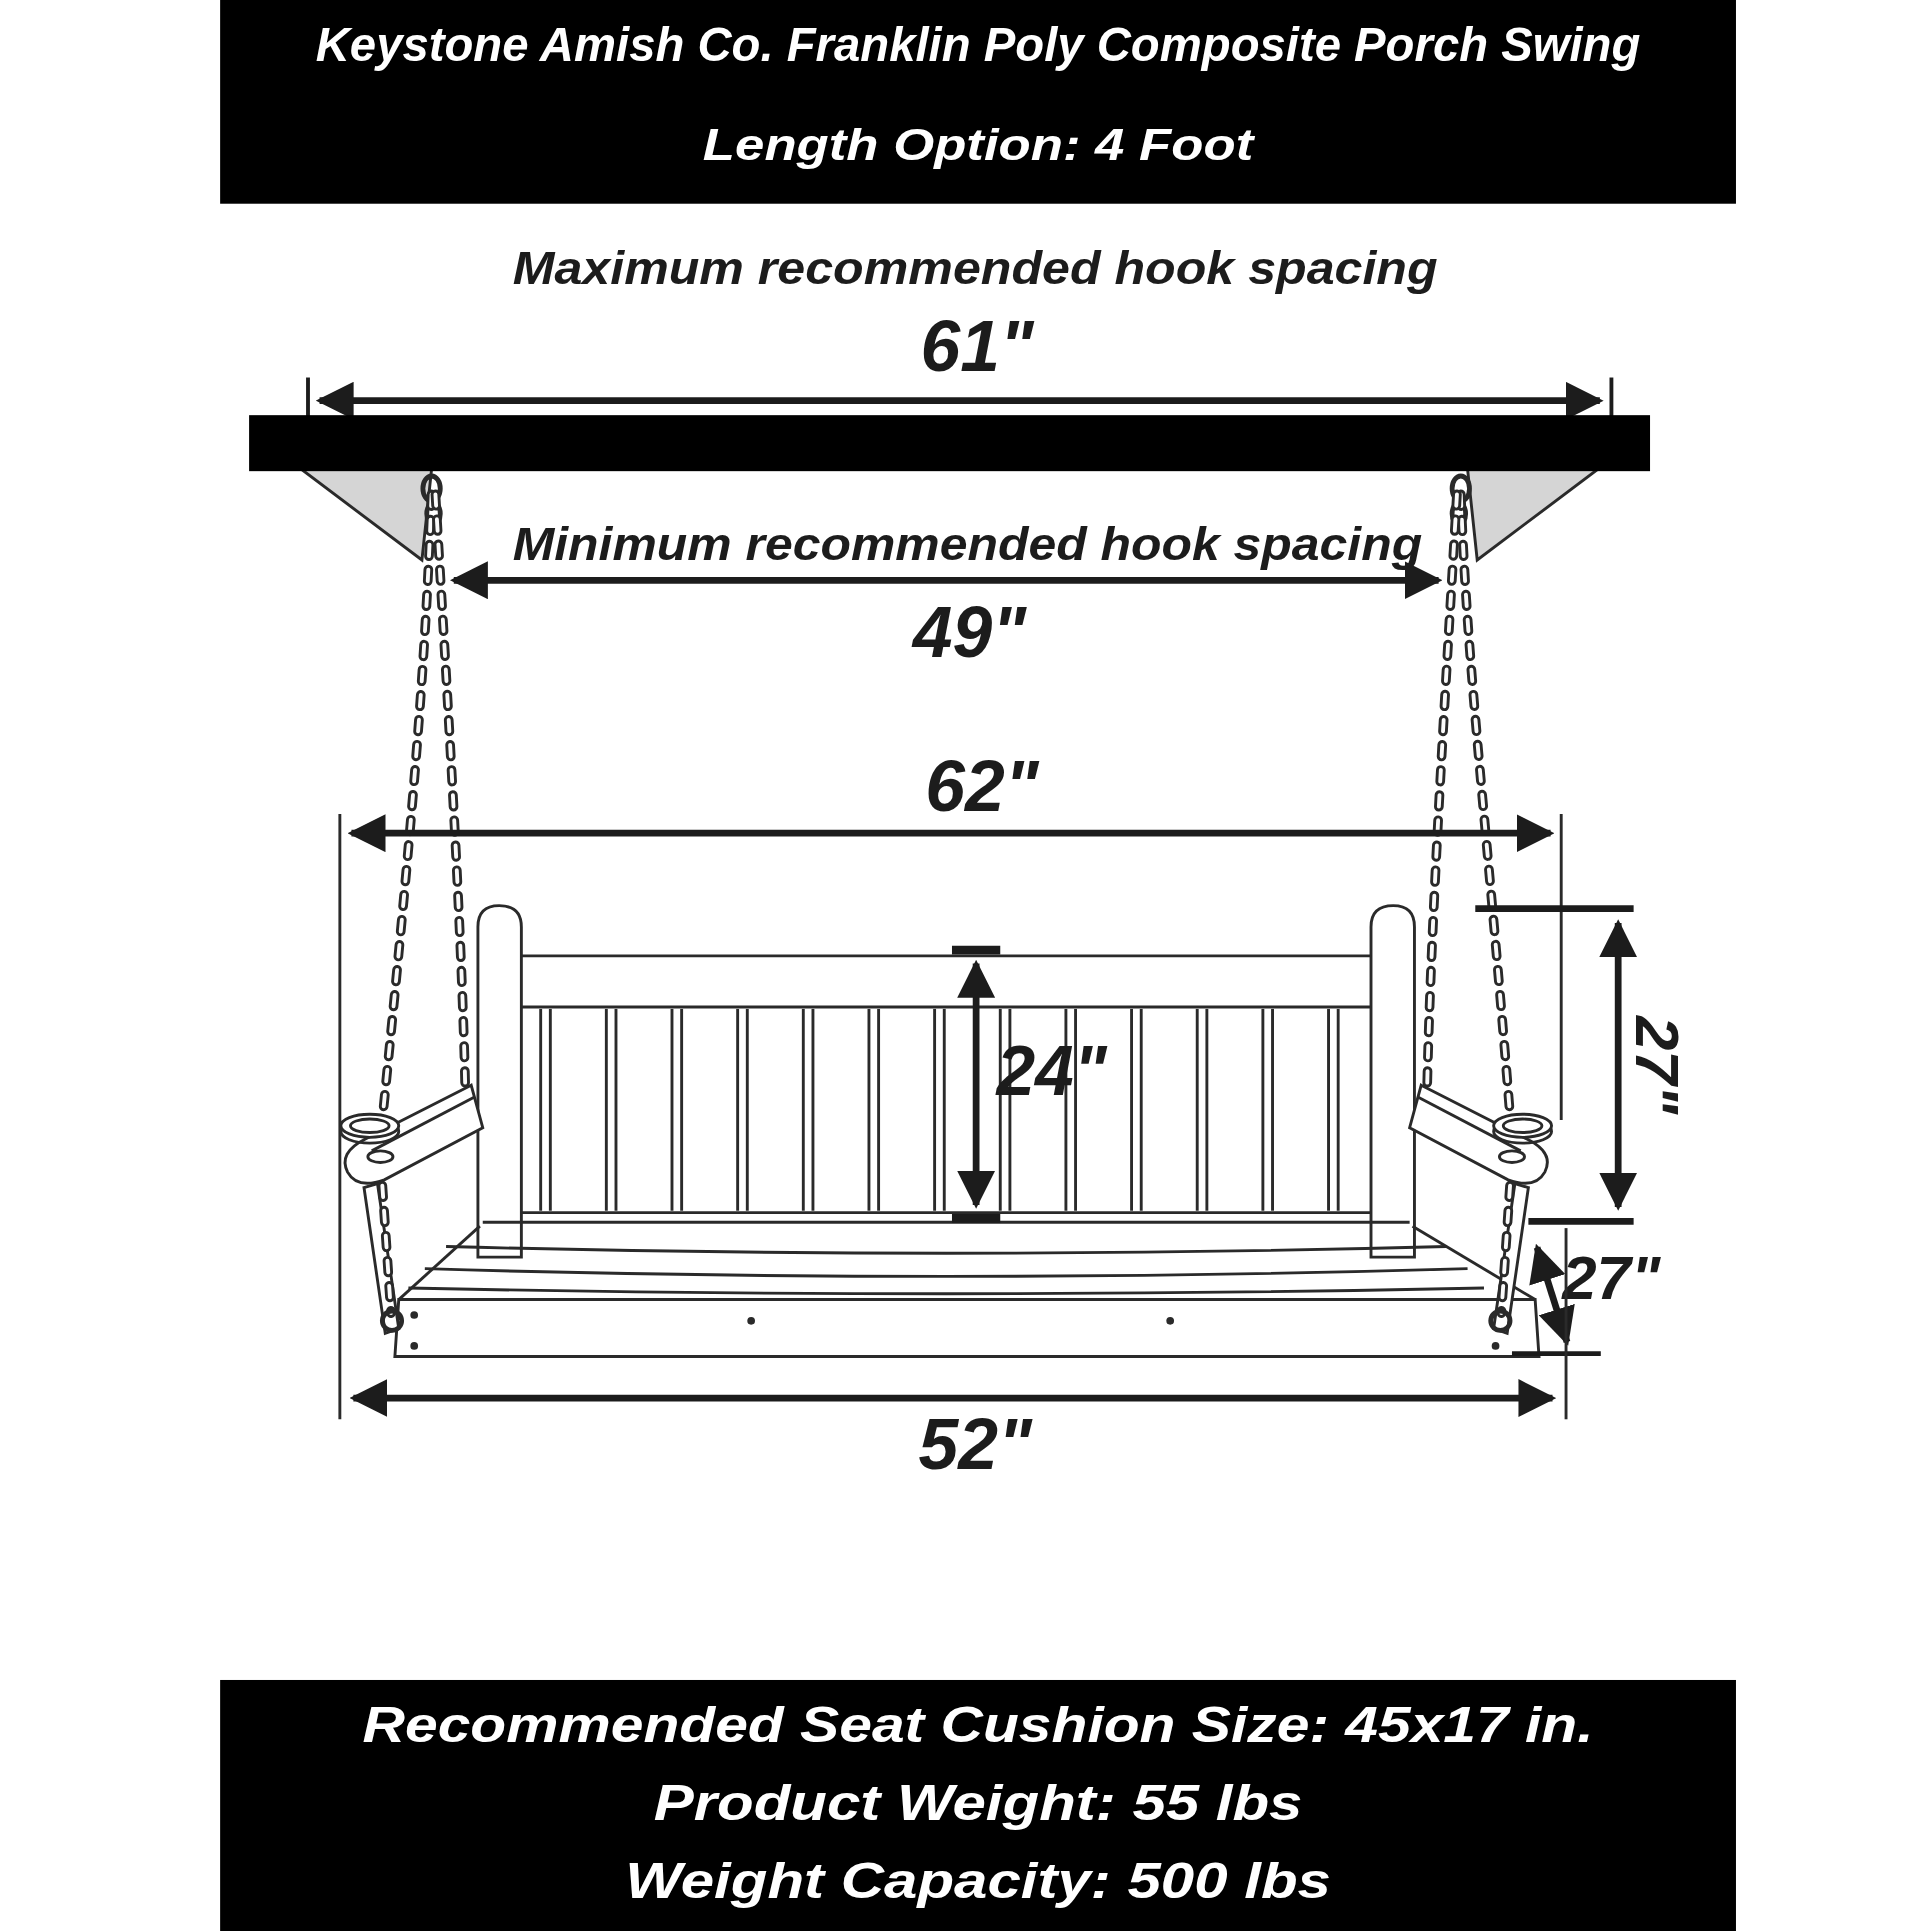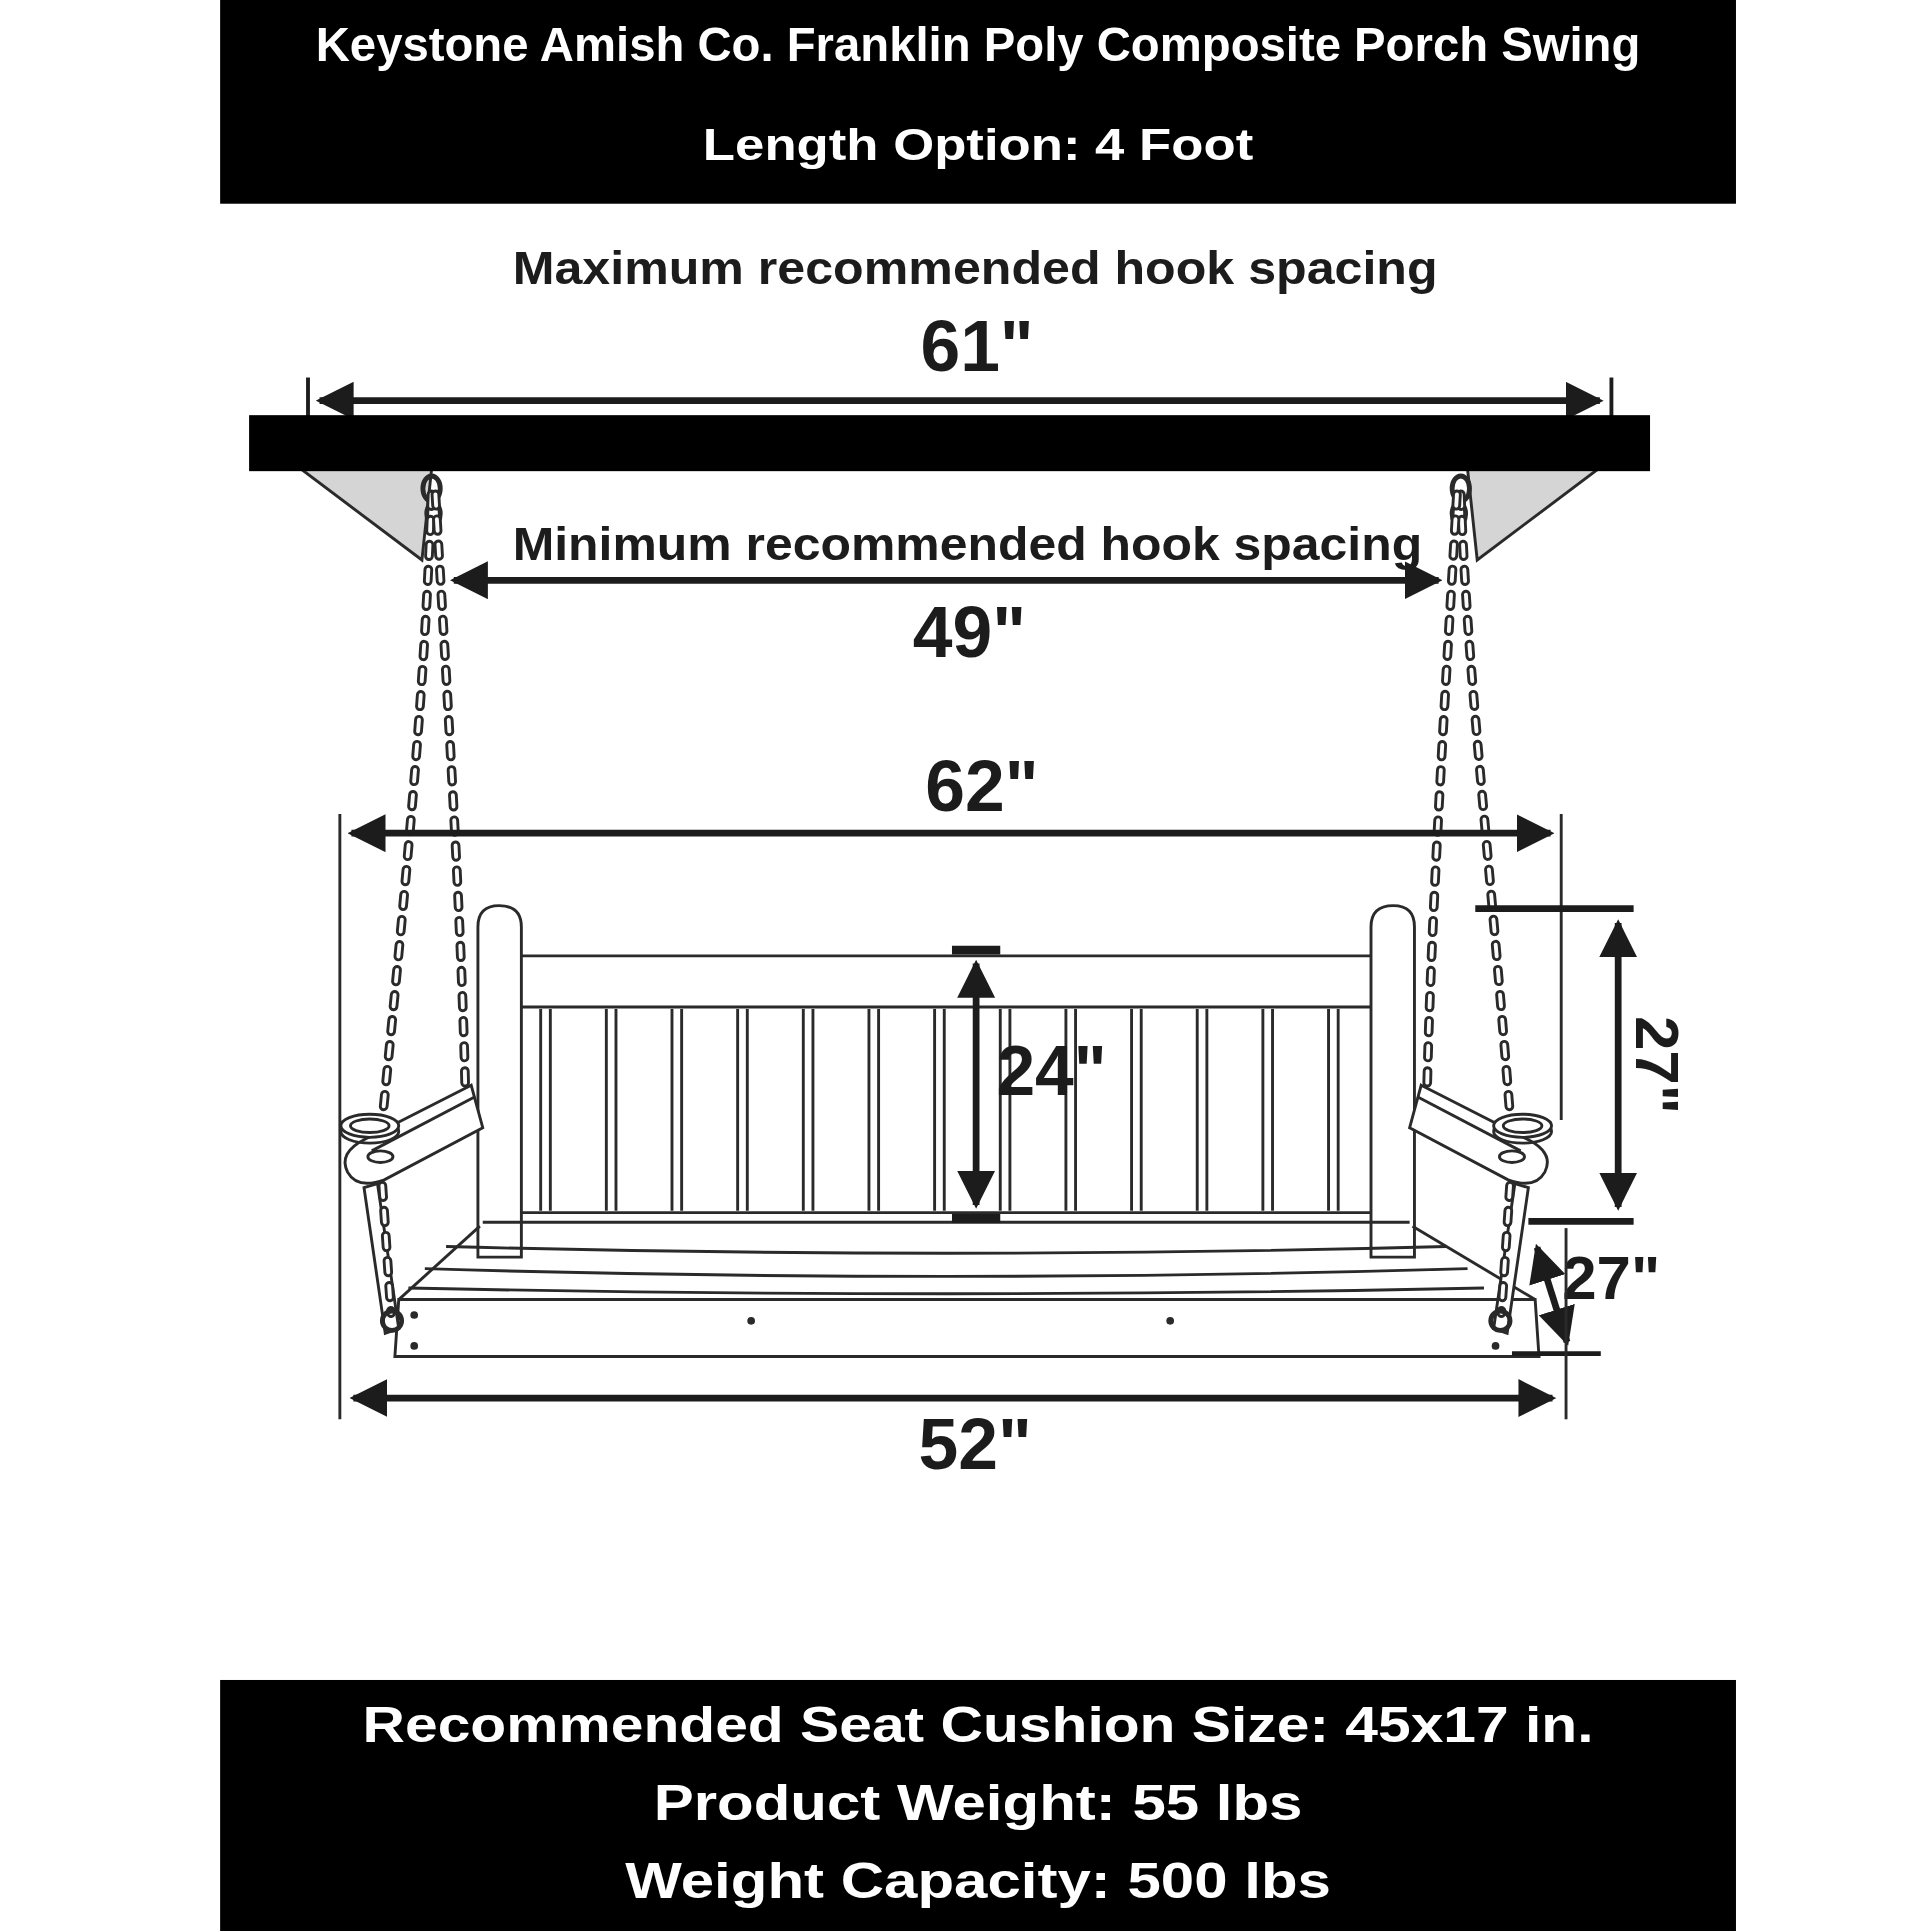--- a/index.html
+++ b/index.html
@@ -1,16 +1,16 @@
 <!DOCTYPE html>
 <html><head>
 <meta charset="utf-8">
 <style>
   html,body{margin:0;padding:0;background:#ffffff;}
-  .page{width:1931px;height:1931px;position:relative;background:#fff;}
+  .page{width:1931px;height:1931px;position:relative;background:#fff;font-style:italic;}
   svg{display:block;}
   text{font-family:"Liberation Sans",sans-serif;font-weight:700;fill:#1c1c1c;}
   .banner-text{fill:#ffffff;}
   .dim{stroke:#1c1c1c;stroke-width:7;fill:none;}
   .tick{stroke:#1c1c1c;fill:none;}
   .ext{stroke:#2a2a2a;stroke-width:3;fill:none;}
   .art{stroke:#2a2a2a;stroke-width:3;fill:#ffffff;}
   .artline{stroke:#2a2a2a;stroke-width:3;fill:none;}
   .chain{stroke:#2a2a2a;stroke-width:10;fill:none;stroke-linecap:round;stroke-dasharray:12 14;}
   .chain-in{stroke:#fbfbfb;stroke-width:4;fill:none;stroke-linecap:round;stroke-dasharray:12 14;}

